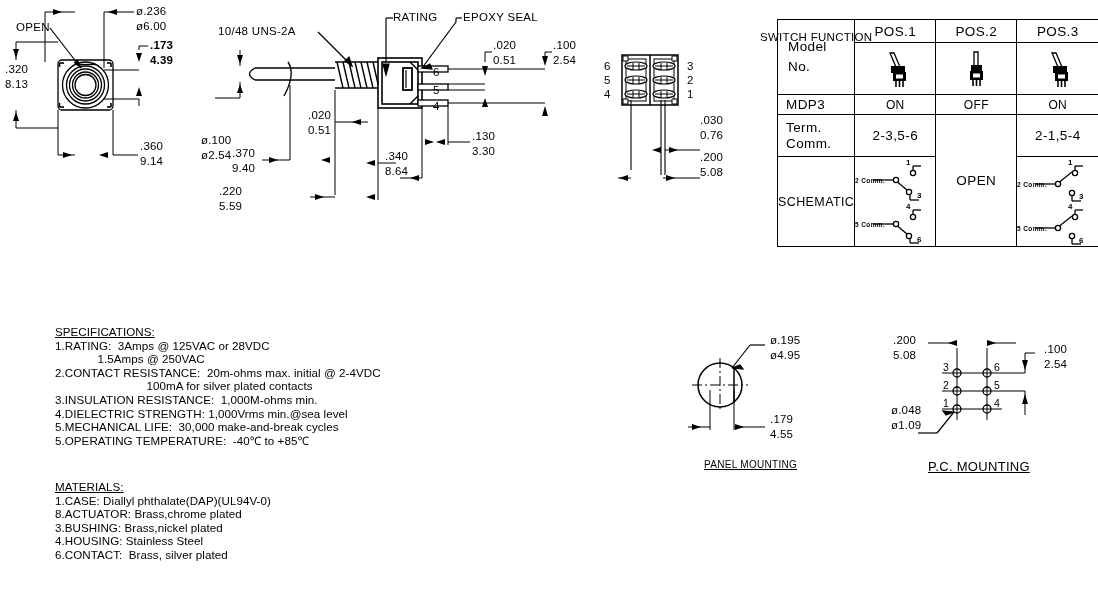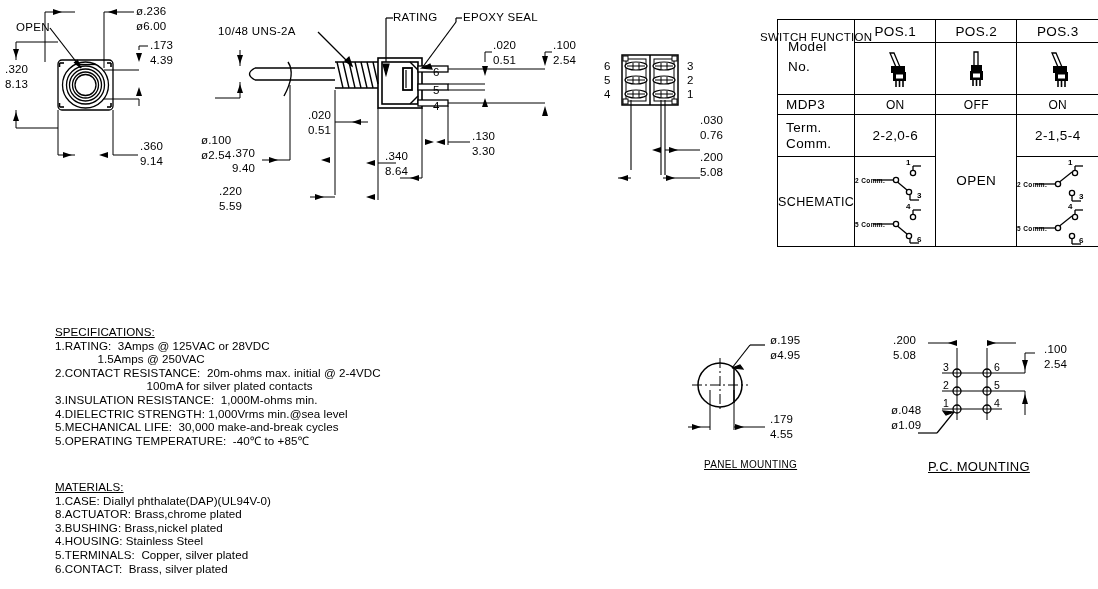--- a/index.html
+++ b/index.html
@@ -94,21 +94,21 @@
     <line x1="113" y1="155" x2="138" y2="155"></line>
   </g>
   <g fill="#000">
       <polygon points="72,155 63,152 63,158"></polygon>
       <polygon points="99,155 108,152 108,158"></polygon>
     </g>
 </svg>
 <div class="abs dim" style="left:136px;top:4px;">ø.236
 ø6.00</div>
 <div class="abs lbl" style="left:16px;top:21px;">OPEN</div>
-<div class="abs dim" style="left:150px;top:38px;">.173
+<div class="abs dim" style="left:150px;top:38px;font-weight:bold;">.173
 4.39</div>
 <div class="abs dim" style="left:5px;top:62px;">.320
 8.13</div>
 <div class="abs dim" style="left:140px;top:139px;">.360
 9.14</div>
 
 <svg class="abs" style="left:200px;top:0px;" width="380" height="230">
   <g stroke="#000" fill="none" stroke-width="1.4">
 
     <line x1="55" y1="68" x2="135" y2="68"></line>
@@ -408,21 +408,21 @@
     <td class="big" style="text-align:left;padding-left:8px;">MDP3</td>
     <td style="font-size:12px;">ON</td>
     <td style="font-size:12px;">OFF</td>
     <td style="font-size:12px;">ON</td>
   </tr>
   <tr style="height:42px;">
     <td style="text-align:left;">
       <div style="white-space:pre;padding-left:8px;line-height:16px;">Term.
 Comm.</div>
     </td>
-    <td>2-2,0-6</td>
+    <td>2-3,5-6</td>
     <td rowspan="2">OPEN</td>
     <td>2-1,5-4</td>
   </tr>
   <tr style="height:90px;">
     <td style="font-size:12.5px;">SCHEMATIC</td>
     <td>
       <svg width="80" height="88">
 
         <g stroke="#000" stroke-width="1.3" fill="none">
           <line x1="18" y1="22" x2="40" y2="22"></line>
@@ -508,21 +508,20 @@
   <div class="spec">5.MECHANICAL LIFE:  30,000 make-and-break cycles</div>
   <div class="spec">5.OPERATING TEMPERATURE:  -40℃ to +85℃</div>
 </div>
 
 <div class="abs" style="left:55px;top:480px;">
   <div class="spec uline">MATERIALS:</div>
   <div class="spec">1.CASE: Diallyl phthalate(DAP)(UL94V-0)</div>
   <div class="spec">8.ACTUATOR: Brass,chrome plated</div>
   <div class="spec">3.BUSHING: Brass,nickel plated</div>
   <div class="spec">4.HOUSING: Stainless Steel</div>
-  <div class="spec">5.TERMINALS:  Copper, silver plated</div>
   <div class="spec">6.CONTACT:  Brass, silver plated</div>
 </div>
 
 <svg class="abs" style="left:640px;top:320px;" width="240" height="150">
   <g stroke="#000" fill="none" stroke-width="1.5">
     <circle cx="80" cy="65" r="22"></circle>
     <line x1="94" y1="47" x2="94" y2="83"></line>
   </g>
 
   <g stroke="#000" stroke-width="1" stroke-dasharray="10,3,2,3" fill="none">

